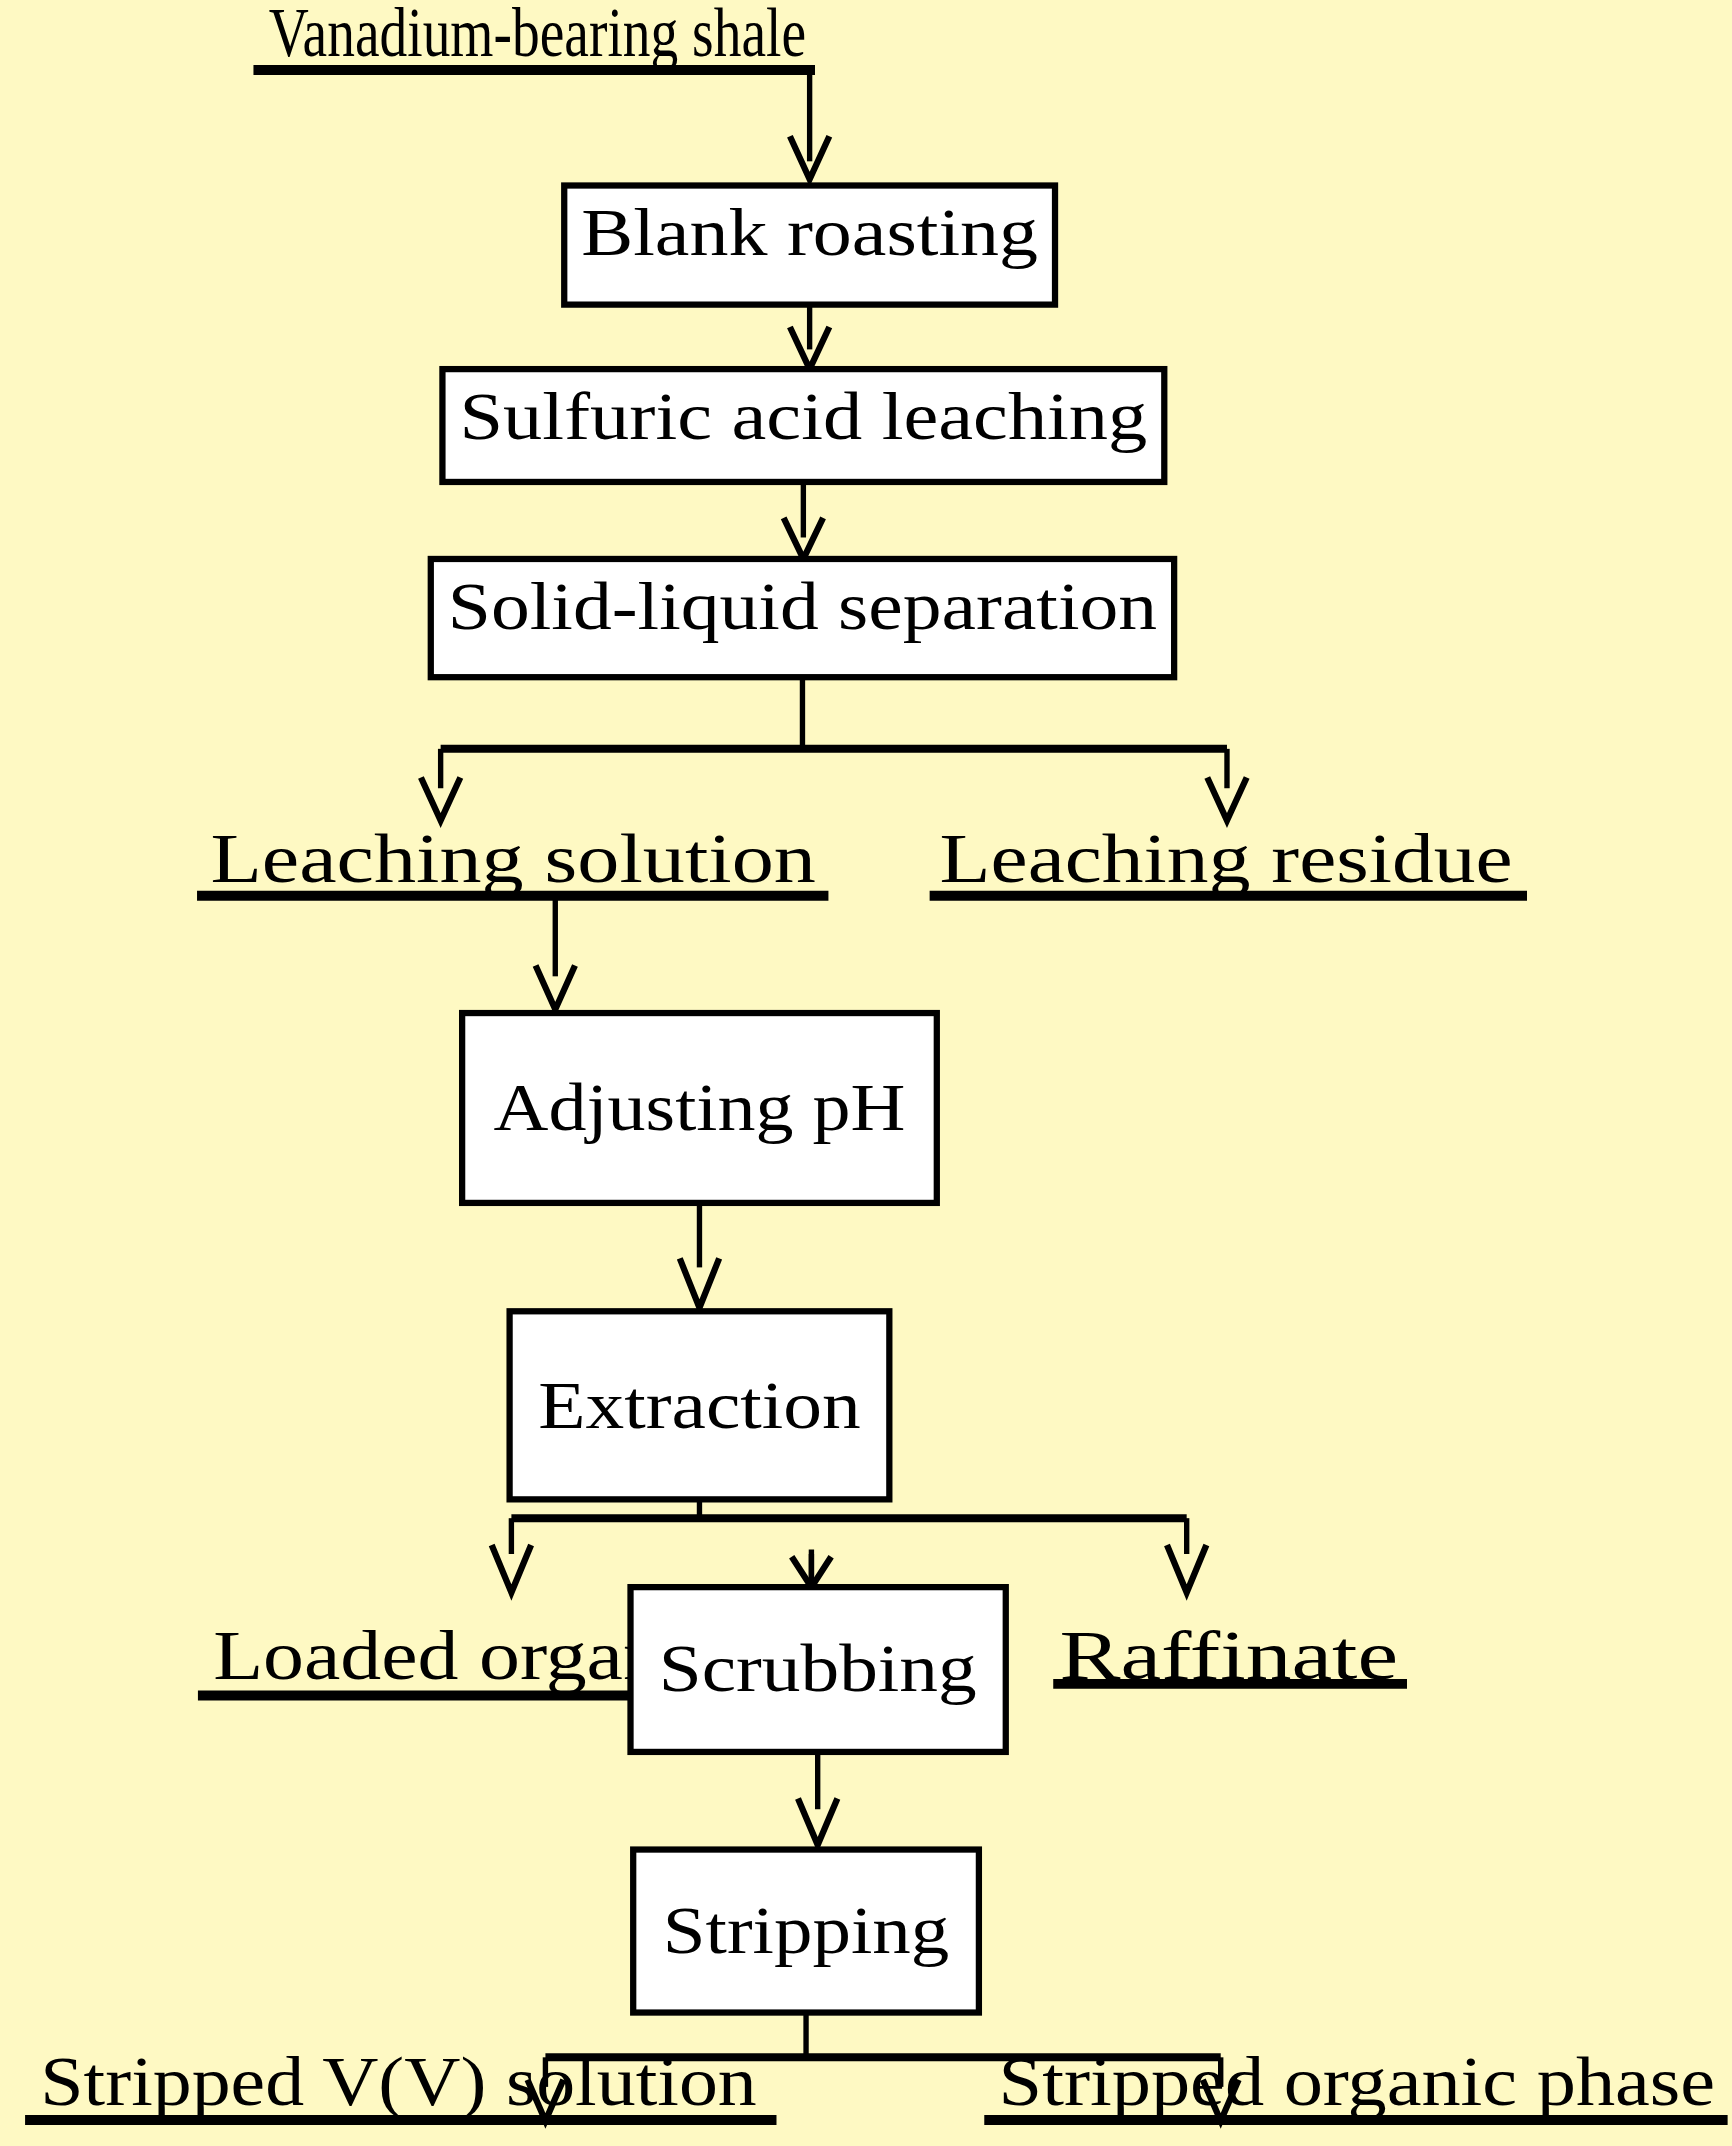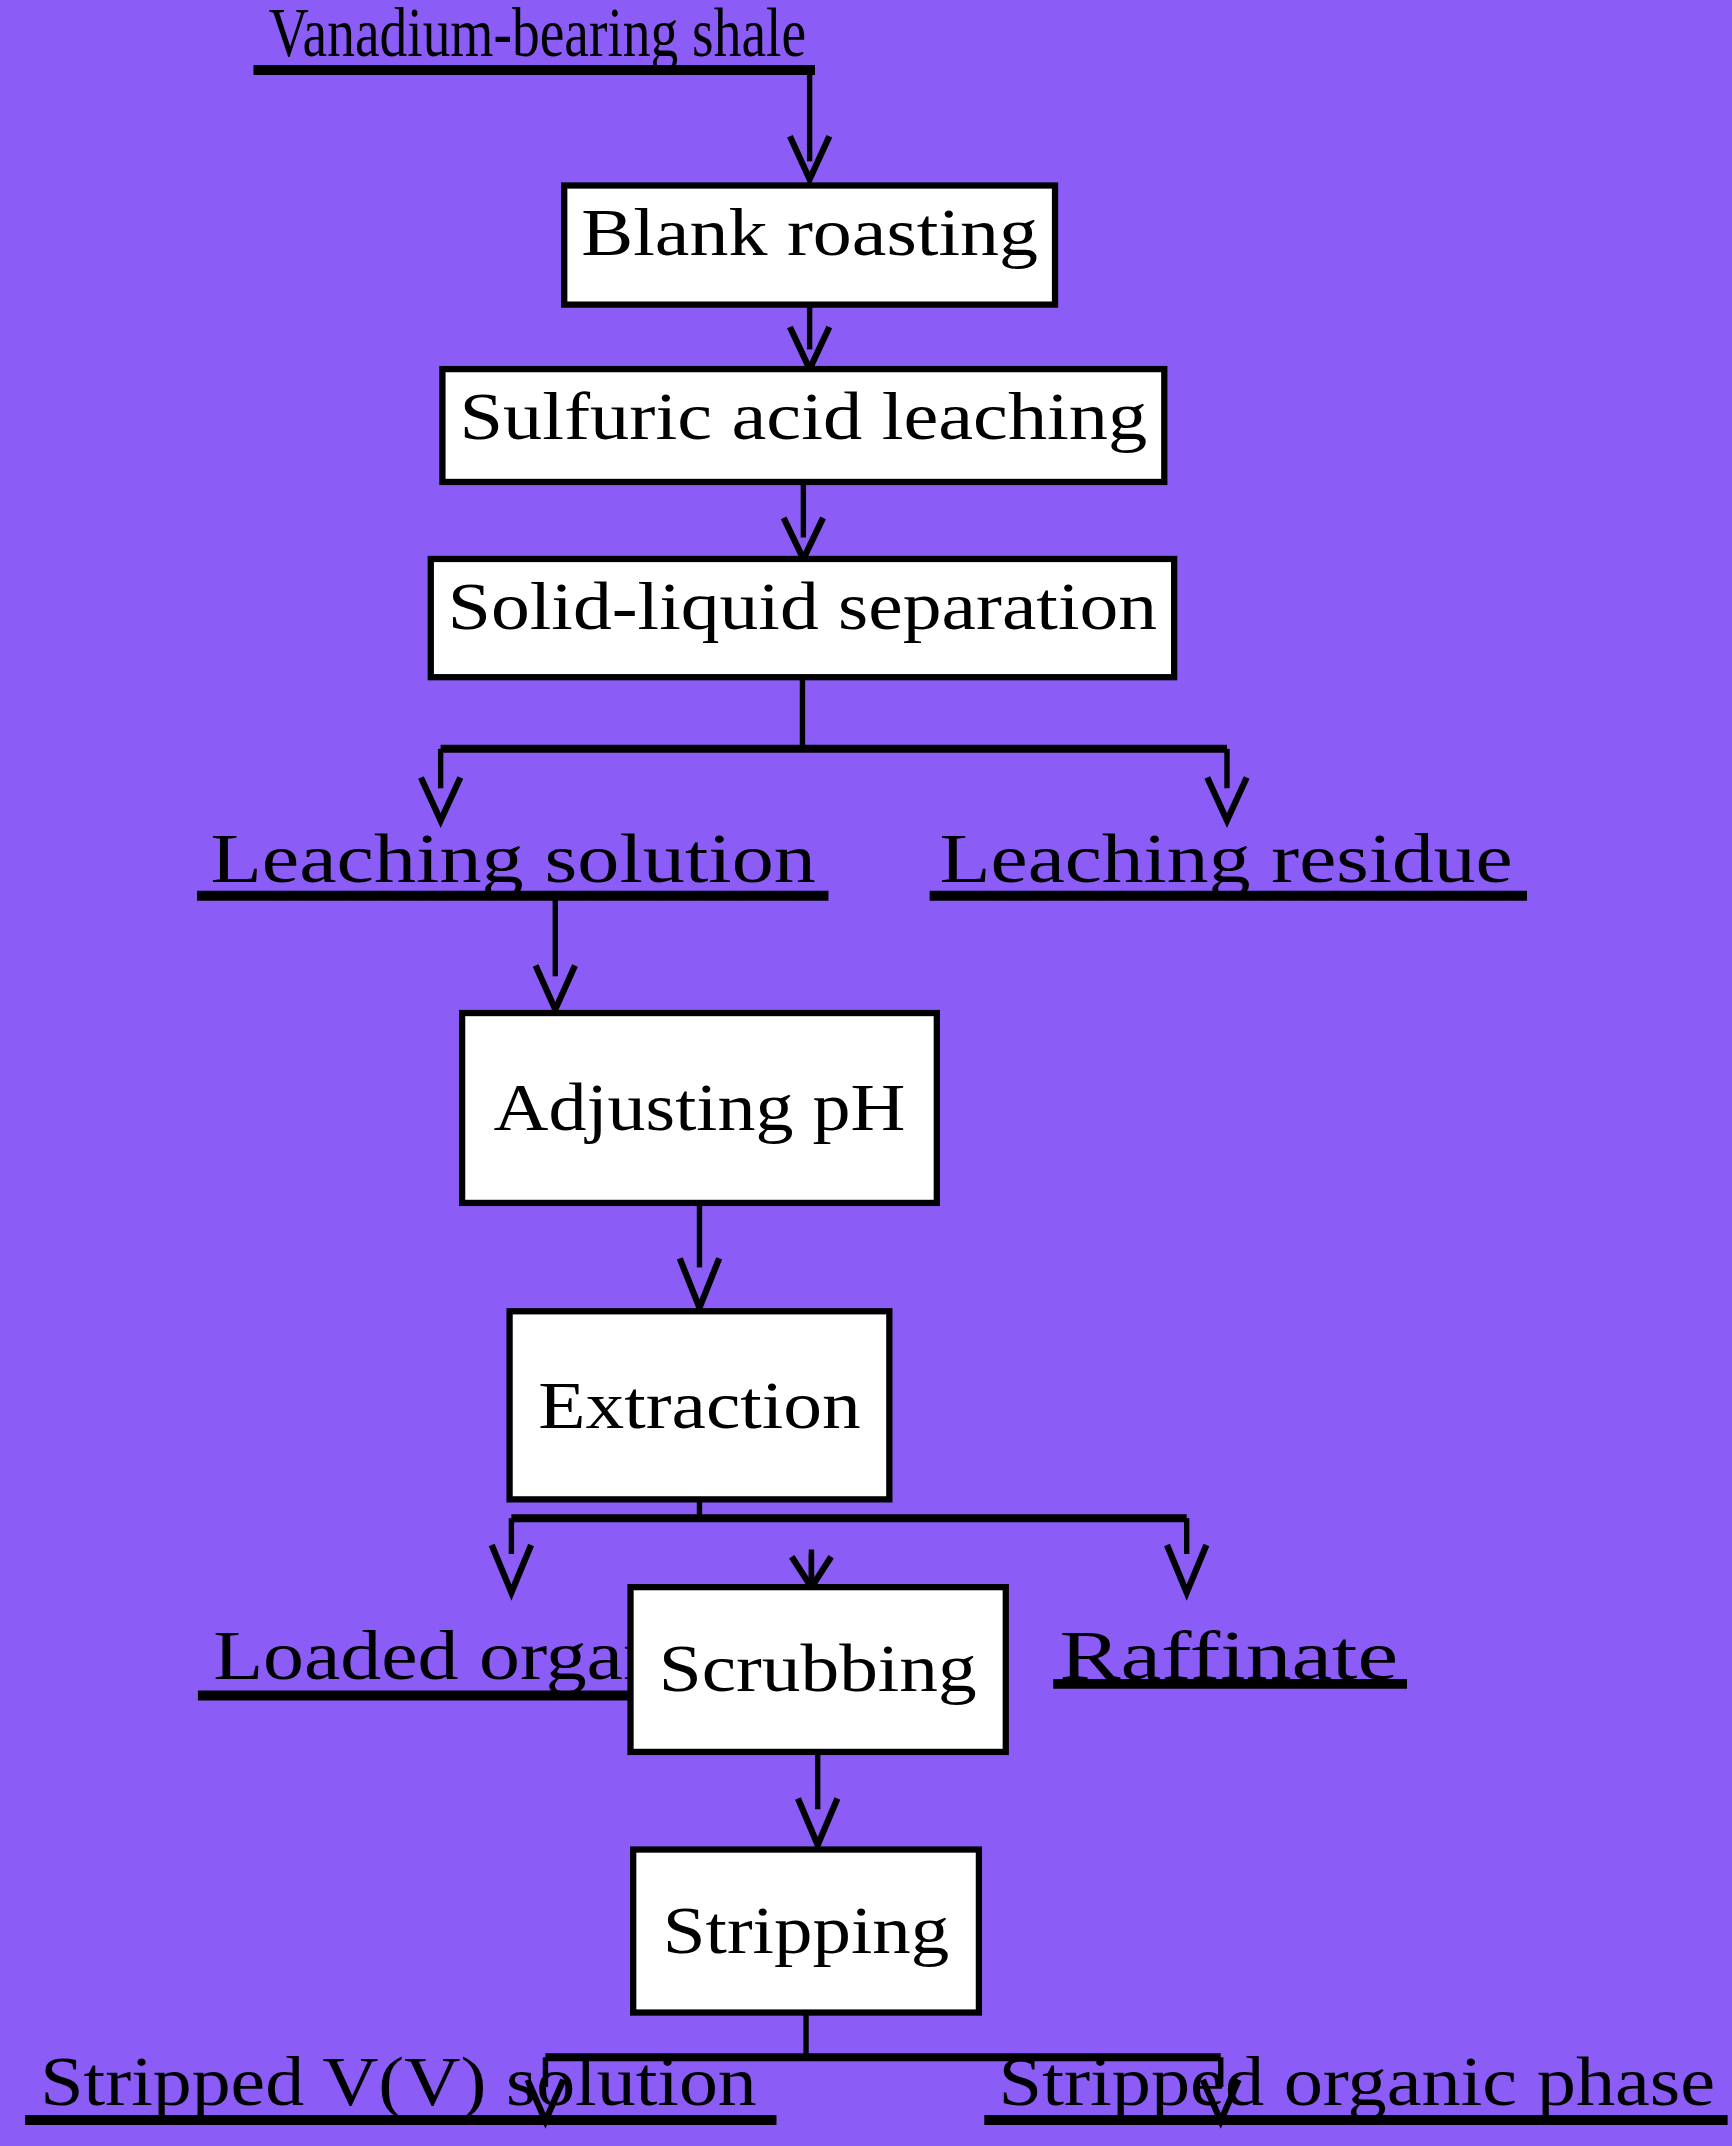--- a/index.html
+++ b/index.html
@@ -7,21 +7,21 @@
     padding: 0;
     background: #ffffff;
   }
   body {
     font-family: "Liberation Serif", "DejaVu Serif", serif;
   }
   #canvas {
     position: relative;
     width: 1733px;
     height: 2147px;
-    background: #8b5cf6;
+    background: #fef9c3;
     overflow: hidden;
   }
   #flow-svg {
     position: absolute;
     top: 0;
     left: 0;
     width: 1733px;
     height: 2147px;
   }
   .node-box {

